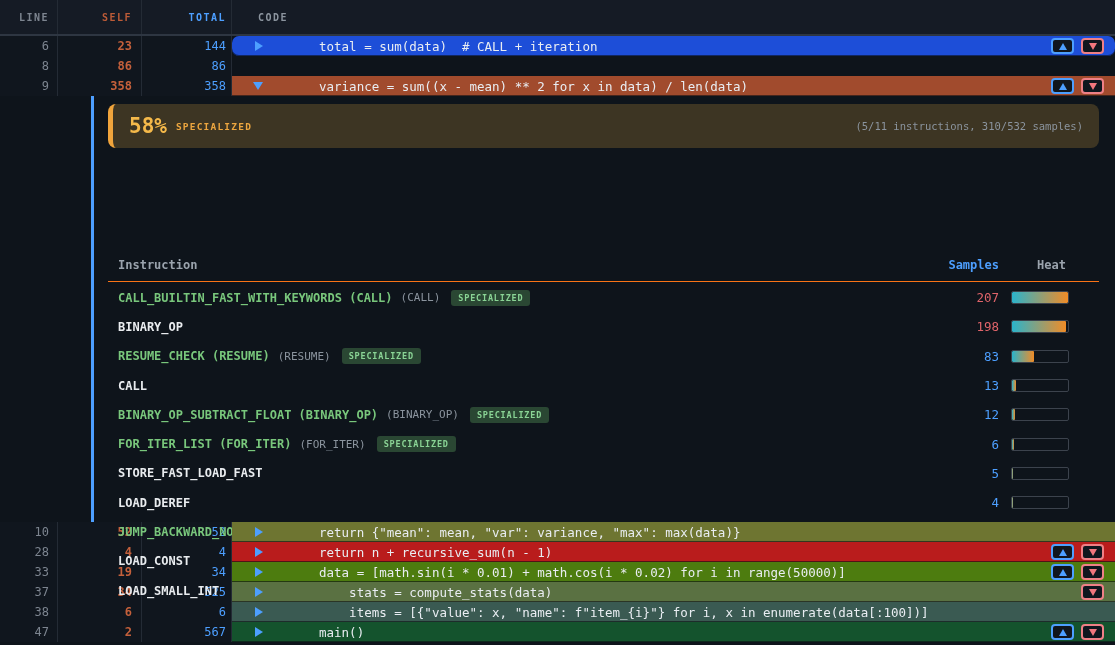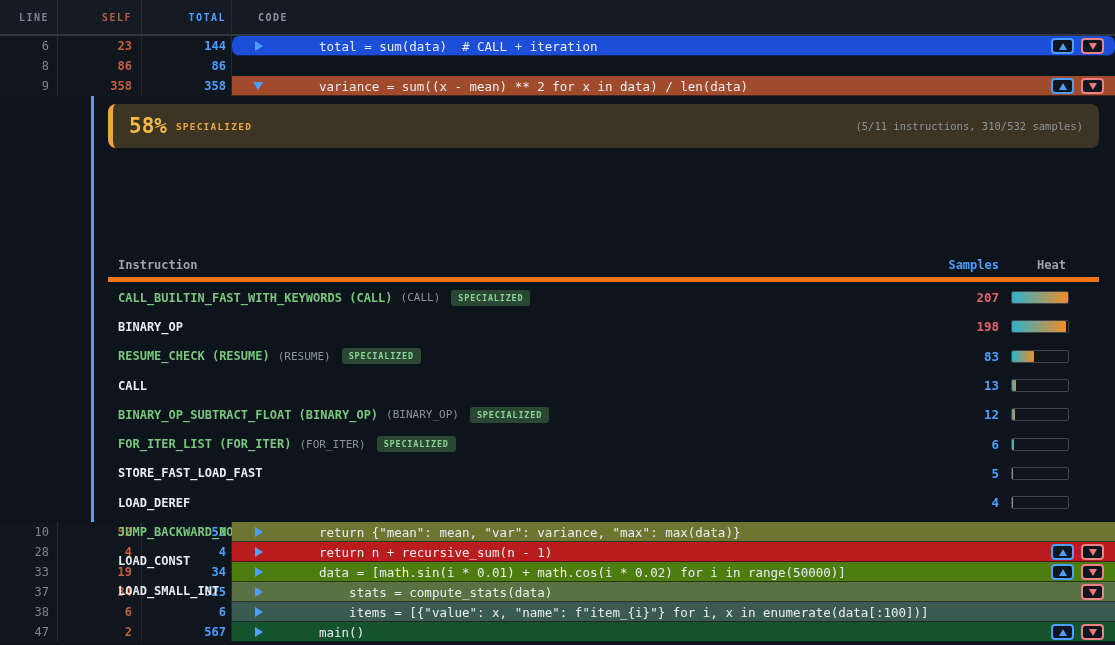--- a/index.html
+++ b/index.html
@@ -13,50 +13,50 @@
   .hl{width:58px;justify-content:flex-end;padding-right:8px;color:#7d8590}
   .hs{width:84px;justify-content:flex-end;padding-right:9px;color:#bc5b37}
   .ht{width:90px;justify-content:flex-end;padding-right:5px;color:#4d9fff}
   .hc{flex:1;padding-left:26px;color:#8b949e;border-right:none}
 
   
   .crow{display:flex;height:20px}
   .g{font-size:12px;display:flex;align-items:center;justify-content:flex-end;background:#10161e;border-right:1px solid #242b35;height:100%}
   .gl{width:58px;color:#7d8590;padding-right:8px}
   .gs{width:84px;color:#c4603b;font-weight:bold;padding-right:9px}
-  .gt{width:90px;color:#4d9fff;font-weight:bold;padding-right:5px}
+  .gt{width:90px;color:#4d9fff;font-weight:normal;padding-right:5px}
   .ccode{flex:1;position:relative;display:flex;align-items:center;box-shadow:inset 0 -1px 0 rgba(10,14,19,.6);cursor:pointer}
   .tri-r{width:0;height:0;border-left:8px solid #4d9fff;border-top:5px solid transparent;border-bottom:5px solid transparent;margin-left:23px}
   .tri-d{width:0;height:0;border-top:8px solid #4d9fff;border-left:5px solid transparent;border-right:5px solid transparent;margin-left:21px}
   .ctext{position:absolute;left:87px;font-size:12.5px;color:#e9edf2;white-space:pre;top:50%;transform:translateY(-50%)}
   .btns{position:absolute;right:11px;top:50%;transform:translateY(-50%);display:flex;gap:7px}
   .btn{width:23px;height:16px;border-radius:4px;background:#10161e;display:flex;align-items:center;justify-content:center;padding:0;cursor:pointer}
   .btn.up{border:2px solid #4d9fff}
   .btn.down{border:2px solid #ef8086}
   .t-up{width:0;height:0;border-bottom:7px solid #4d9fff;border-left:4px solid transparent;border-right:4px solid transparent}
   .t-down{width:0;height:0;border-top:7px solid #f2777e;border-left:4px solid transparent;border-right:4px solid transparent}
 
   
   .panel{position:relative;height:426px;background:#0e141b}
   .accent{position:absolute;left:91px;top:0;bottom:0;width:3px;background:#4d9fff}
   .banner{position:absolute;left:108px;right:16px;top:8px;height:44px;background:#3d3523;border-left:5px solid #f0a43c;border-radius:8px;display:flex;align-items:center;padding:0 16px}
   .pct{color:#f5b94a;font-size:21px;font-weight:bold}
   .speclab{color:#eda63f;font-size:9.5px;font-weight:bold;letter-spacing:1.2px;margin-left:9px}
   .bstats{margin-left:auto;color:#8b949e;font-size:10.5px}
-  .phead{position:absolute;left:108px;right:16px;top:158px;height:28px;border-bottom:5px solid #f97316}
+  .phead{position:absolute;left:108px;right:16px;top:158px;height:28px;border-bottom:1px solid #f97316}
   .phead .pi{position:absolute;left:10px;top:4px;font-size:12px;font-weight:bold;color:#9aa3ad}
   .phead .ps{position:absolute;right:100px;top:4px;font-size:12px;font-weight:bold;color:#4d9fff}
   .phead .ph{position:absolute;right:33px;top:4px;font-size:12px;font-weight:bold;color:#9aa3ad}
   .irows{position:absolute;left:118px;right:16px;top:187px}
   .irow{position:relative;height:29.3px;display:flex;align-items:center}
   .iname{font-size:12px;font-weight:bold;color:#e9ecef;white-space:pre}
   .iname.spec{color:#79c77c}
   .ifam{font-size:11px;color:#8b949e;margin-left:8px;white-space:pre}
   .ibadge{font-size:8.5px;font-weight:bold;letter-spacing:.8px;color:#8ad495;background:#2a4733;border-radius:3px;padding:3px 7px;margin-left:11px}
-  .isamp{position:absolute;right:100px;font-size:12.5px;font-weight:bold;color:#4d9fff}
+  .isamp{position:absolute;right:100px;font-size:12.5px;font-weight:normal;color:#4d9fff}
   .isamp.hot{color:#e0646a}
   .heatbar{position:absolute;right:30px;width:58px;height:13px;border:1px solid #3c434d;border-radius:2px;background:#0e141b;overflow:hidden}
   .heatfill{display:block;height:100%;background:linear-gradient(90deg,#2bb3cb,#f08c27);border-radius:1px}
 </style>
 </head>
 <body>
 
 <div class="app">
 
   <div class="hdr">

